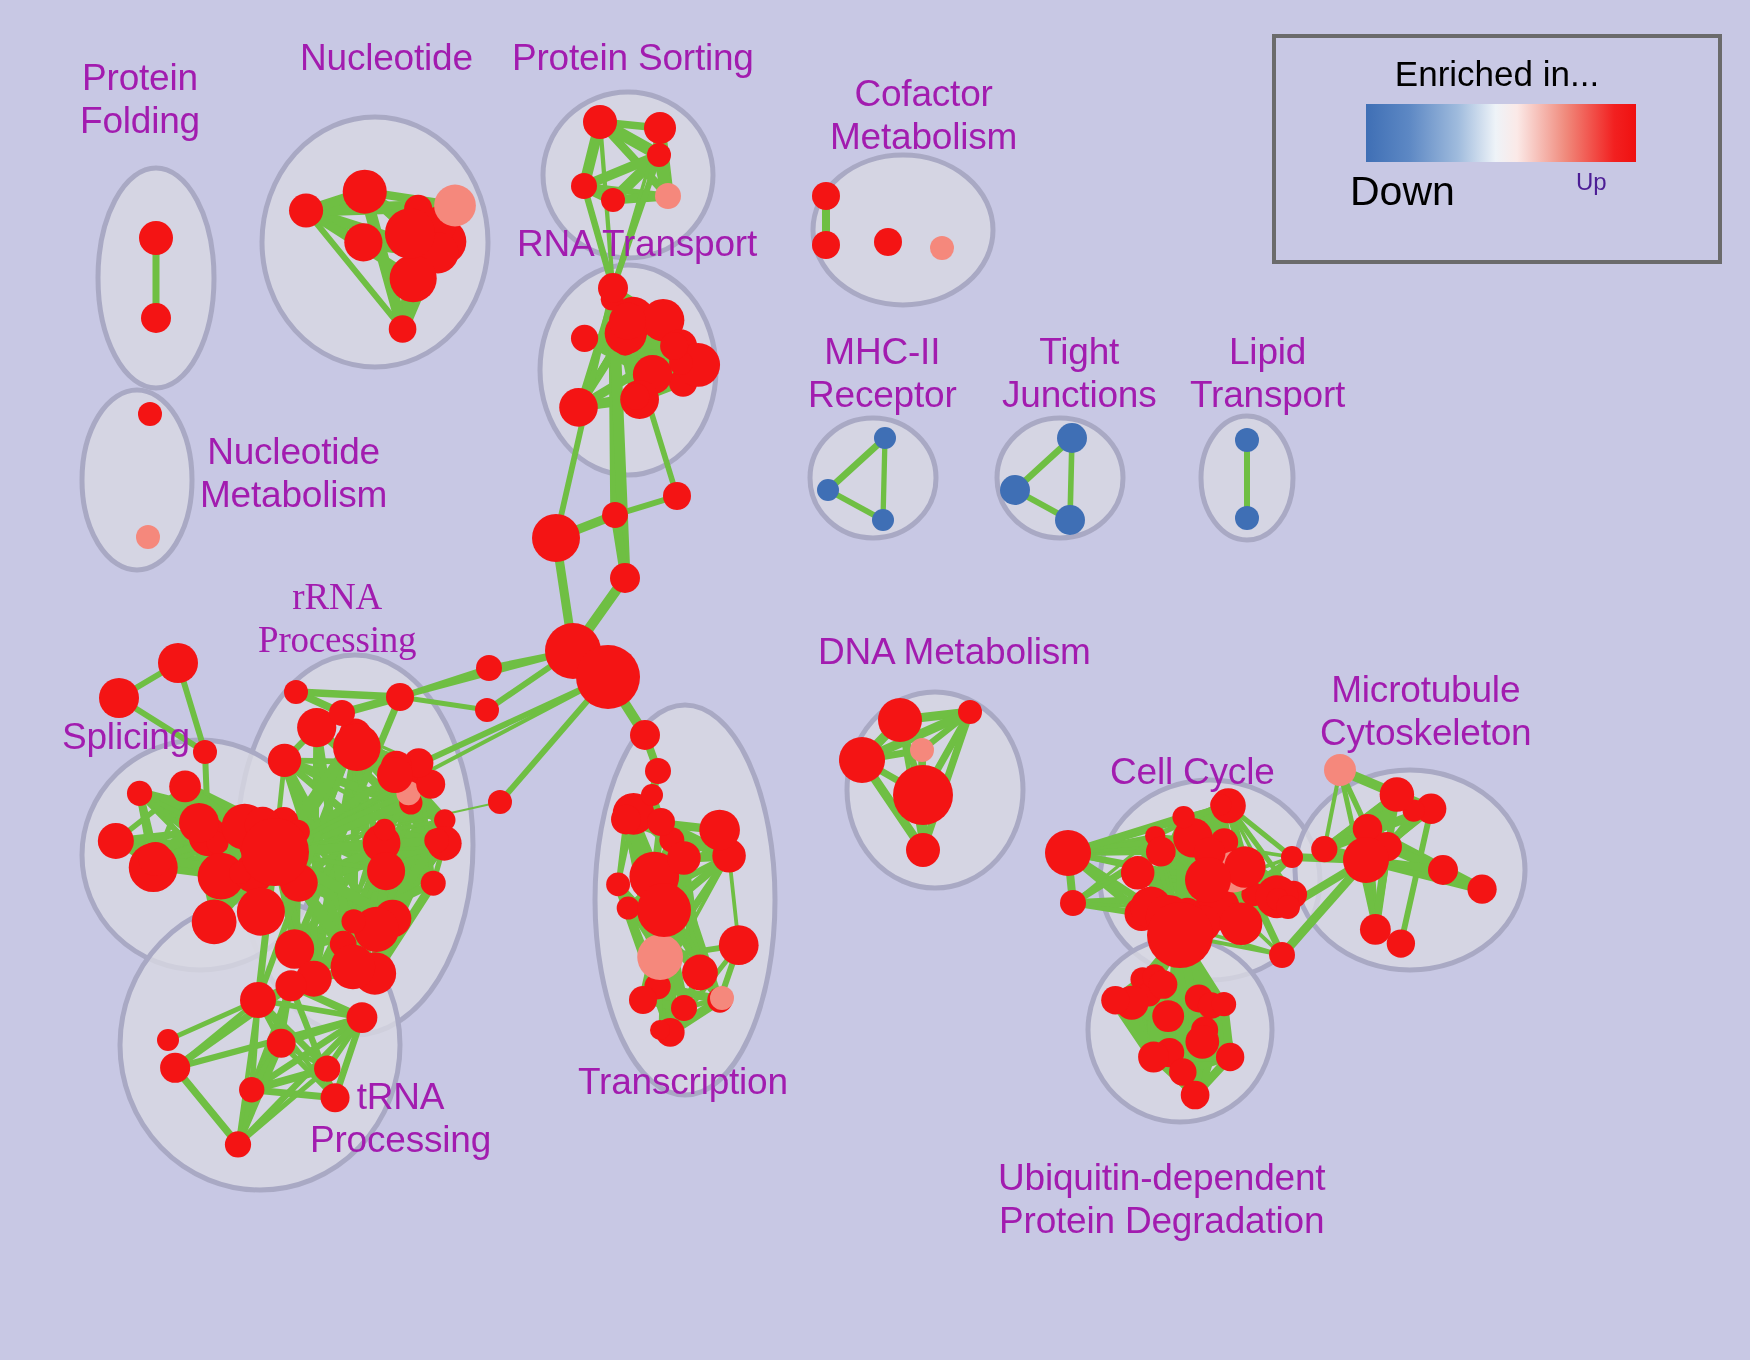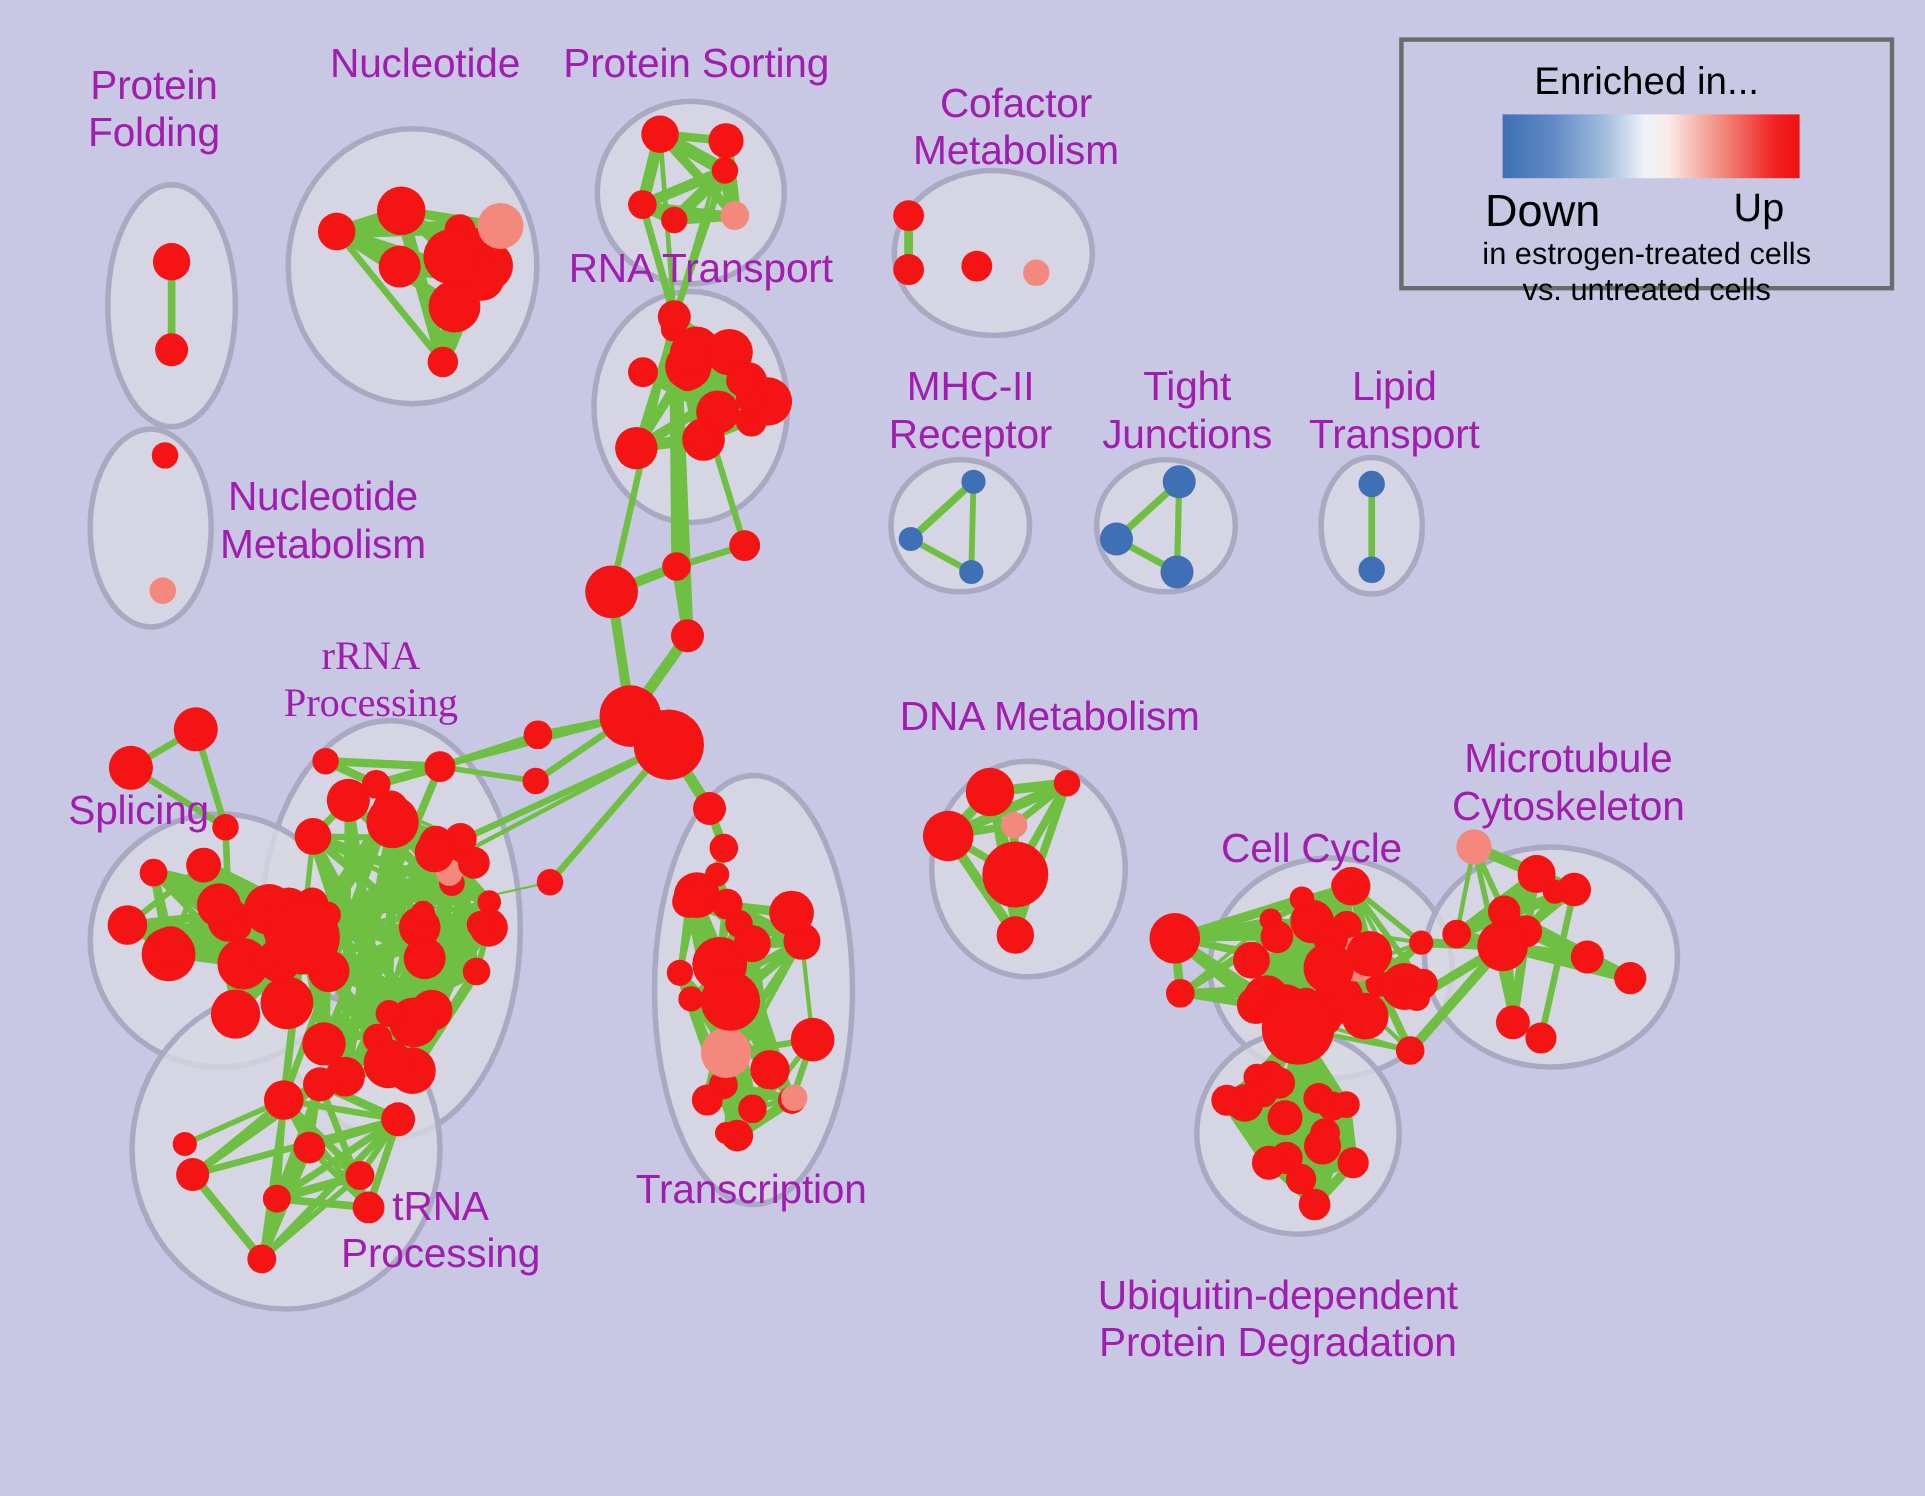--- a/index.html
+++ b/index.html
@@ -31,21 +31,21 @@
   }
   .legend-title{
     position:absolute;left:0;top:16px;width:100%;
     text-align:center;font-size:35px;color:#000;
   }
   .legend-bar{
     position:absolute;left:90px;top:66px;width:270px;height:58px;
     background:linear-gradient(to right,#3f6fb5 0%,#5d88c4 16%,#9fbbdd 34%,#eef3f8 48%,#fbe9e7 56%,#f08a7c 74%,#f22020 92%,#f01010 100%);
   }
   .legend-down{position:absolute;left:74px;top:130px;font-size:41px;color:#000;}
-  .legend-up{position:absolute;left:300px;top:130px;font-size:36px;color:#000000;}
+  .legend-up{position:absolute;left:300px;top:130px;font-size:24px;color:#4c1d95;}
   .legend-sub{
     position:absolute;left:0;top:176px;width:100%;
     text-align:center;font-size:28px;line-height:33px;color:#000;white-space:pre;
   }
 </style>
 </head>
 <body>
 
 <div id="stage">
 
@@ -1101,17 +1101,15 @@
 Cytoskeleton</div>
       <div class="cluster-label" style="left: 998px; top: 1156px;">Ubiquitin-dependent
 Protein Degradation</div>
     </div>
 
   <div class="legend">
     <div class="legend-title">Enriched in...</div>
     <div class="legend-bar"></div>
     <div class="legend-down">Down</div>
     <div class="legend-up">Up</div>
-    <div class="legend-sub">in estrogen-treated cells
-vs. untreated cells</div>
   </div>
 
 </div>
 
 </body></html>

